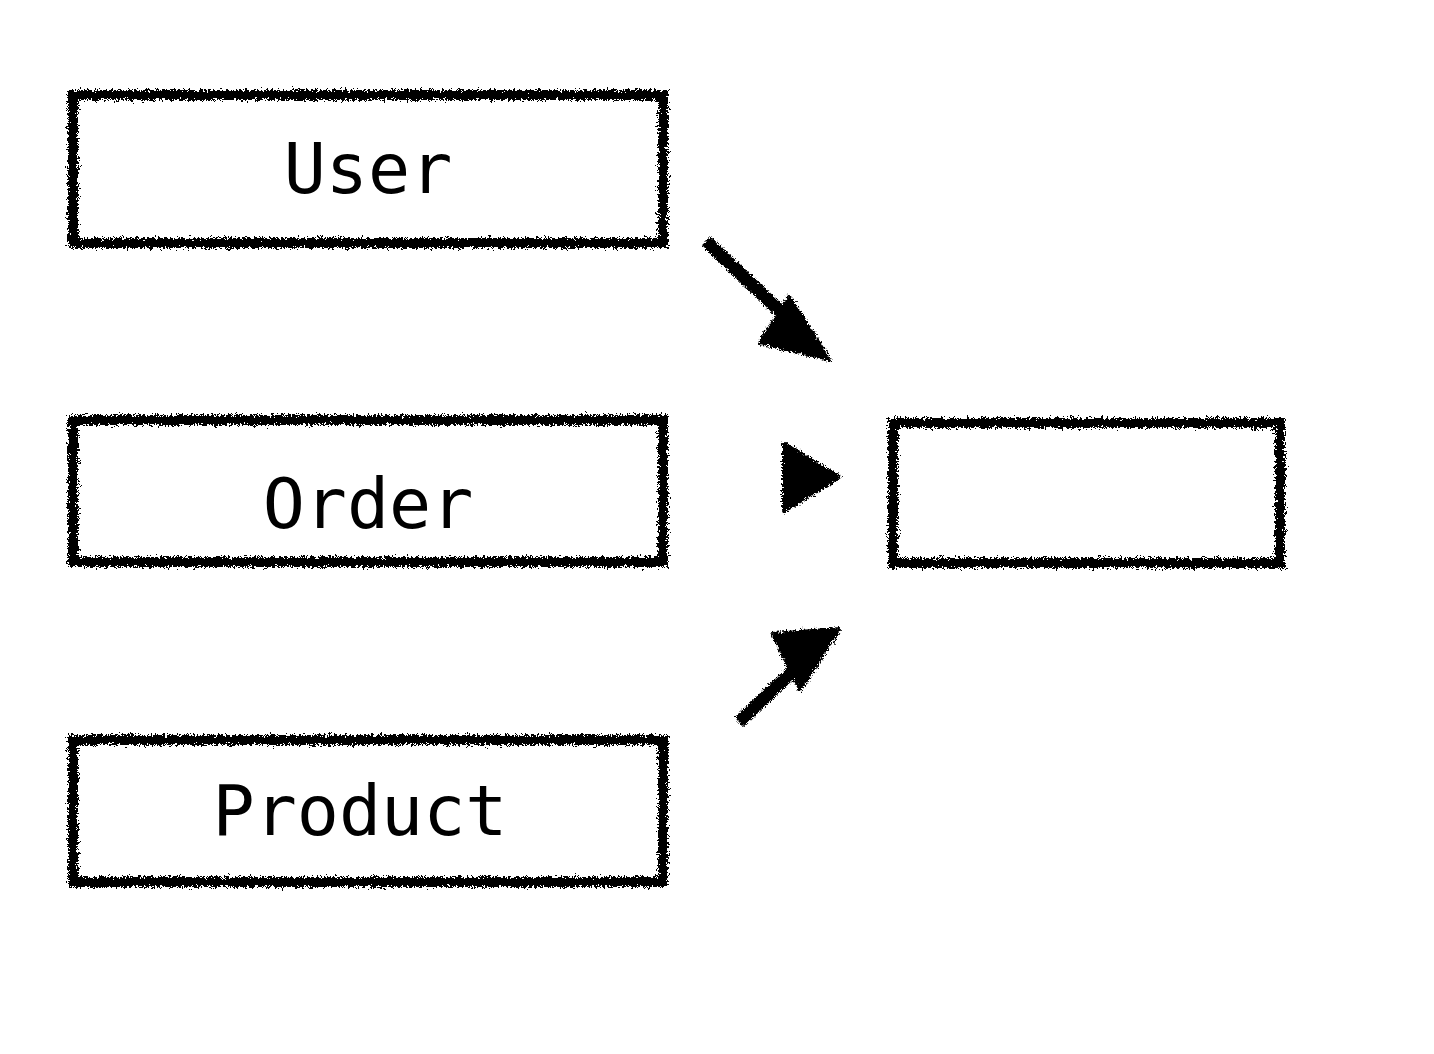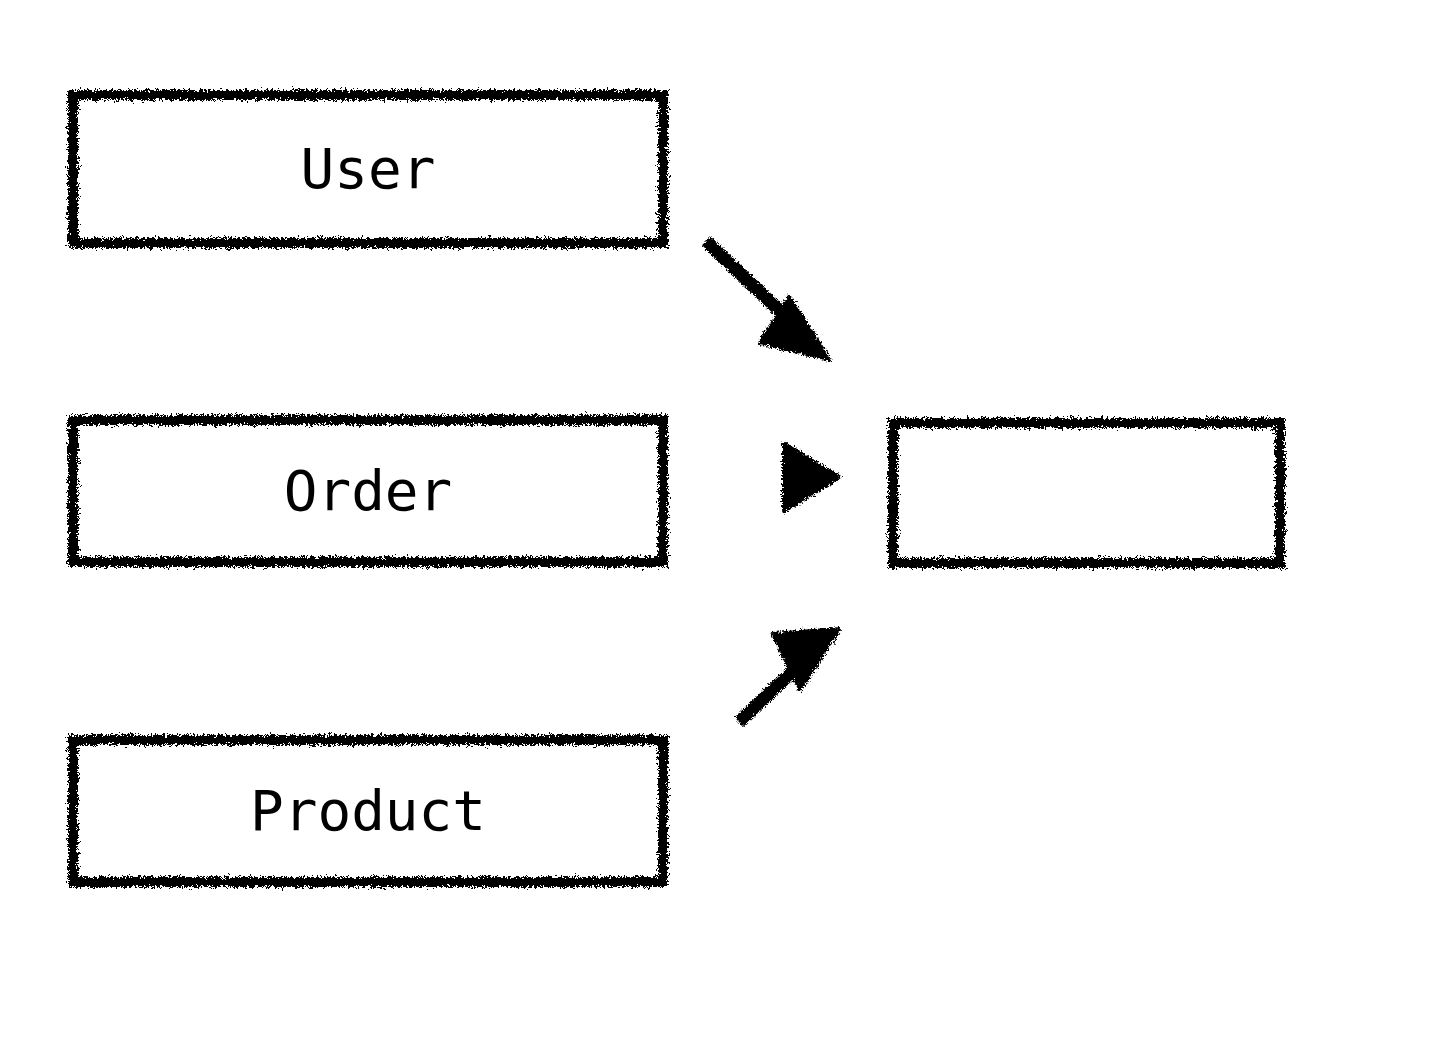--- a/index.html
+++ b/index.html
@@ -26,21 +26,21 @@
     left: 0;
     width: 1434px;
     height: 1054px;
   }
   .node-label {
     position: absolute;
     display: flex;
     align-items: center;
     justify-content: center;
     font-family: "DejaVu Sans Mono", "Liberation Mono", monospace;
-    font-size: 56px;
+    font-size: 70px;
     font-weight: 400;
     color: #000000;
     letter-spacing: 0px;
     white-space: nowrap;
     pointer-events: none;
     line-height: 1;
   }
 </style>
 </head>
 <body>
@@ -98,18 +98,18 @@
     </g>
 
     <g>
       <line x1="739" y1="722" x2="812" y2="653" stroke="#000000" stroke-width="13" stroke-linecap="butt" filter="url(#roughen-line)"></line>
       <polygon points="839,629 773,634 800,690" fill="#000000" stroke="#000000" stroke-width="4" stroke-linejoin="round" filter="url(#roughen-fill)"></polygon>
     </g>
   </svg>
 
   <div class="node-label" style="left:68px; top:90px; width:600px; height:158px;">User</div>
 
-  <div class="node-label" style="left:68px; top:415px; width:600px; height:152px;">Order</div>
+  <div class="node-label" style="left:68px; top:428px; width:600px; height:152px;">Order</div>
 
-  <div class="node-label" style="left:68px; top:735px; width:600px; height:152px;">Product</div>
+  <div class="node-label" style="left:60px; top:735px; width:600px; height:152px;">Product</div>
 
 
 </div>
 
 </body></html>

